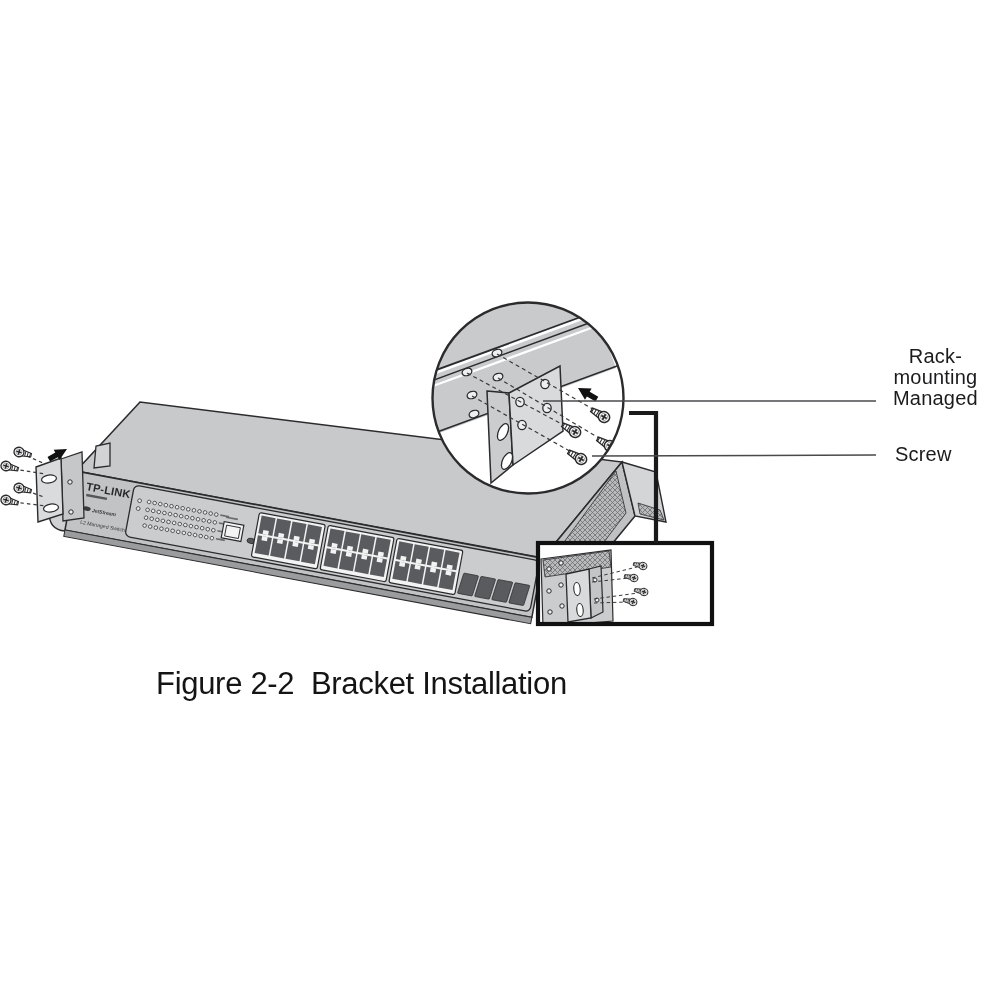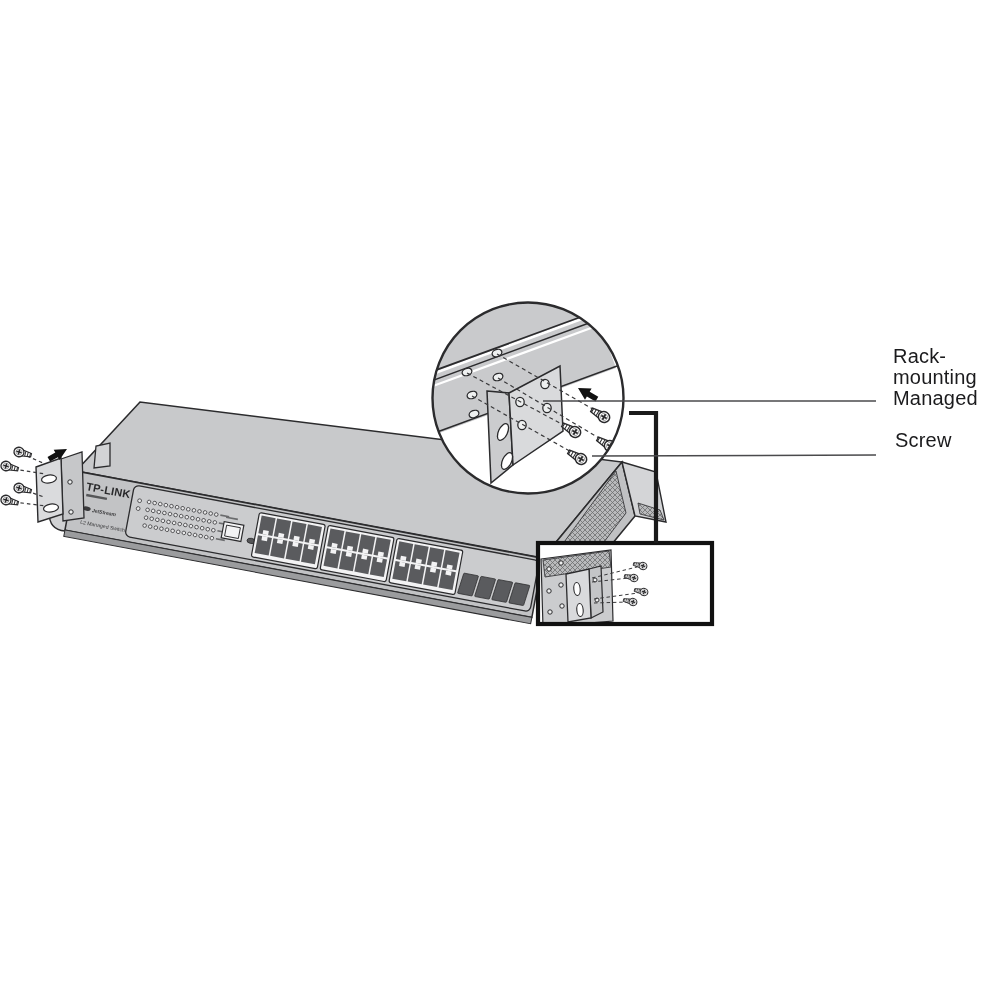--- a/index.html
+++ b/index.html
@@ -1,19 +1,19 @@
 <!DOCTYPE html>
 <html><head>
 <meta charset="utf-8">
 <style>
   html,body{margin:0;padding:0;background:#fff;}
   .stage{position:relative;width:1000px;height:1000px;background:#fff;overflow:hidden;
          font-family:"Liberation Sans",sans-serif;}
   .stage svg{position:absolute;left:0;top:0;}
-  .callout{position:absolute;color:#1b1b1d;font-size:20px;line-height:21px;letter-spacing:0.2px;}
+  .callout{position:absolute;color:#1b1b1d;font-size:20px;line-height:21px;letter-spacing:0.2px;text-align:center;}
   .caption{position:absolute;font-size:31px;letter-spacing:-0.3px;color:#141414;white-space:pre;}
   .hatch-poly{stroke:#2b2b2d;stroke-width:0.8;}
 </style>
 </head>
 <body>
 
 <div class="stage">
 
 <svg width="1000" height="1000" viewBox="0 0 1000 1000">
   <defs>
@@ -306,15 +306,16 @@
   <path d="M629,413 L656,413 L656,543" fill="none" stroke="#1a1a1a" stroke-width="4.2"></path>
   <line x1="543" y1="401" x2="876" y2="401" stroke="#4a4a4c" stroke-width="1.5"></line>
   <line x1="592" y1="456" x2="876" y2="455" stroke="#4a4a4c" stroke-width="1.5"></line>
 </svg>
 
 <div class="callout" style="left:893px;top:346px;">
   <div>Rack-</div>
   <div>mounting</div>
   <div>Managed</div>
 </div>
-<div class="callout" style="left:895px;top:430px;">Screw</div>
+<div class="callout" style="left:895px;top:444px;">Screw</div>
+<div class="caption" style="left:156px;top:666px;">Figure 2-2  Bracket Installation</div>
 
 </div>
 
 </body></html>

